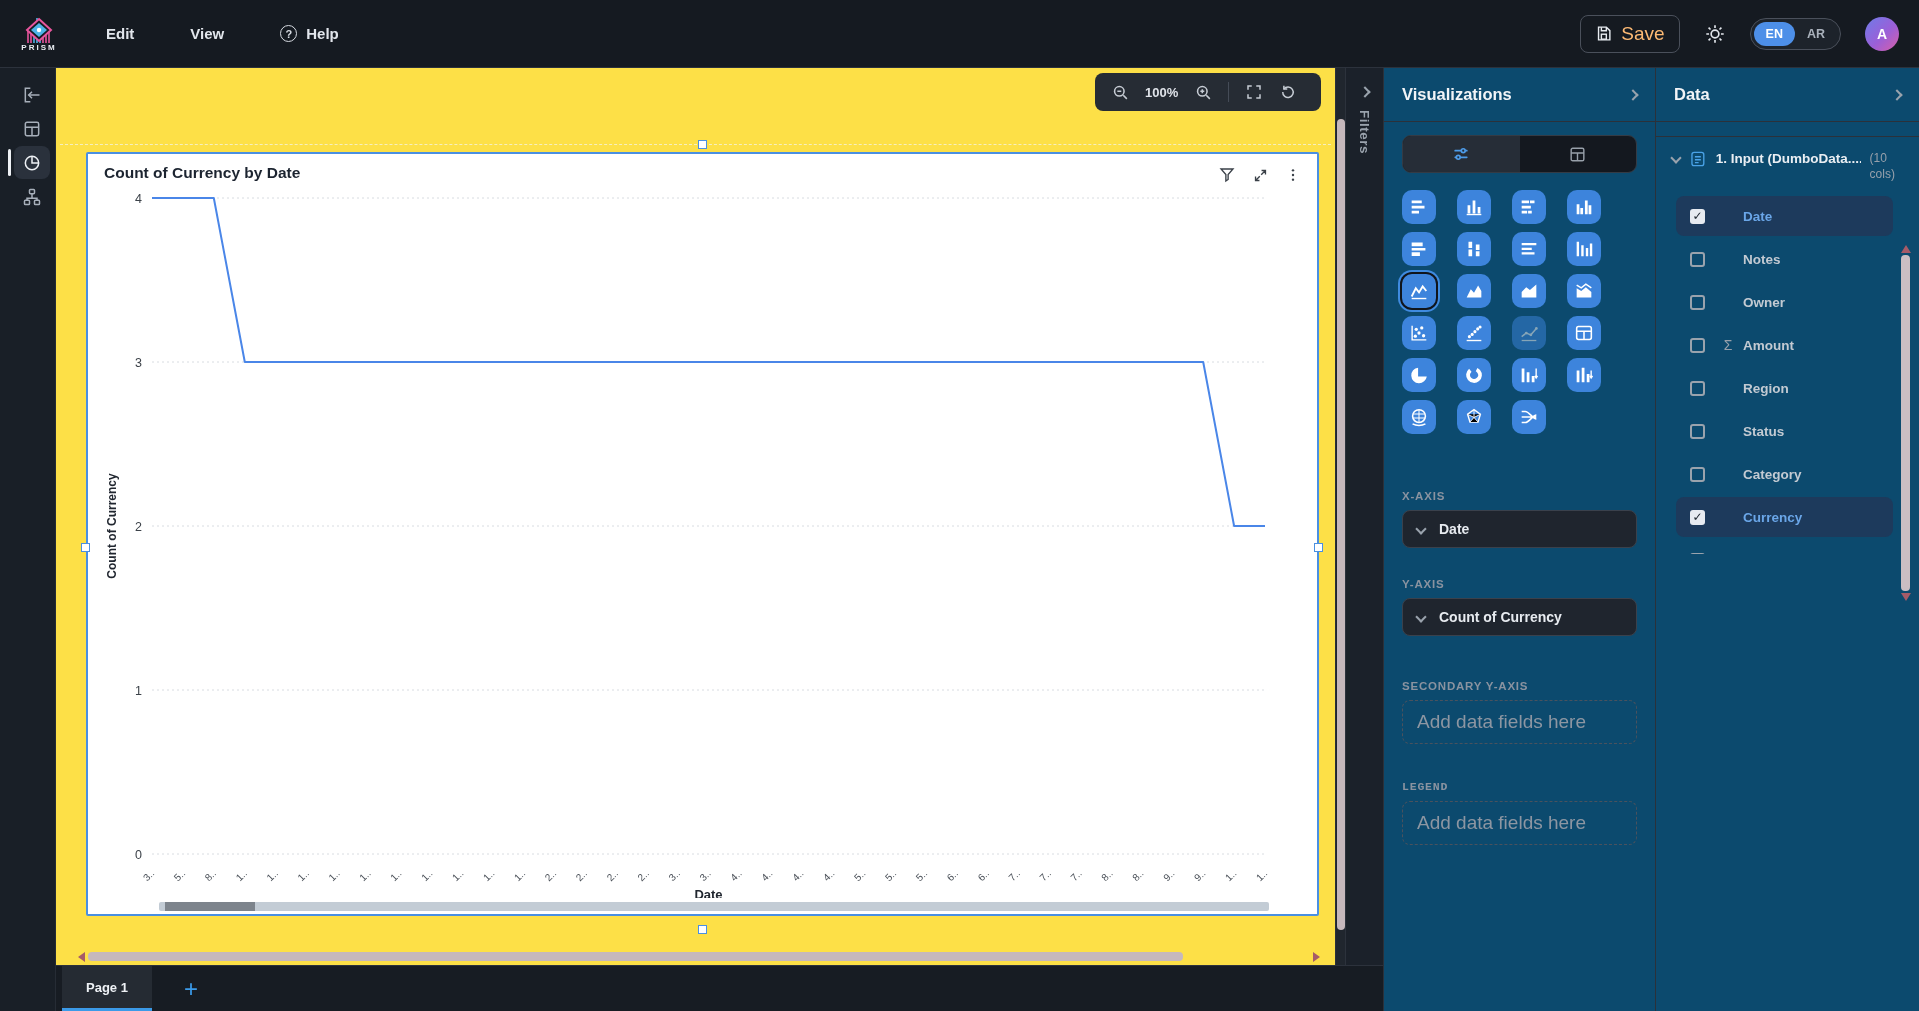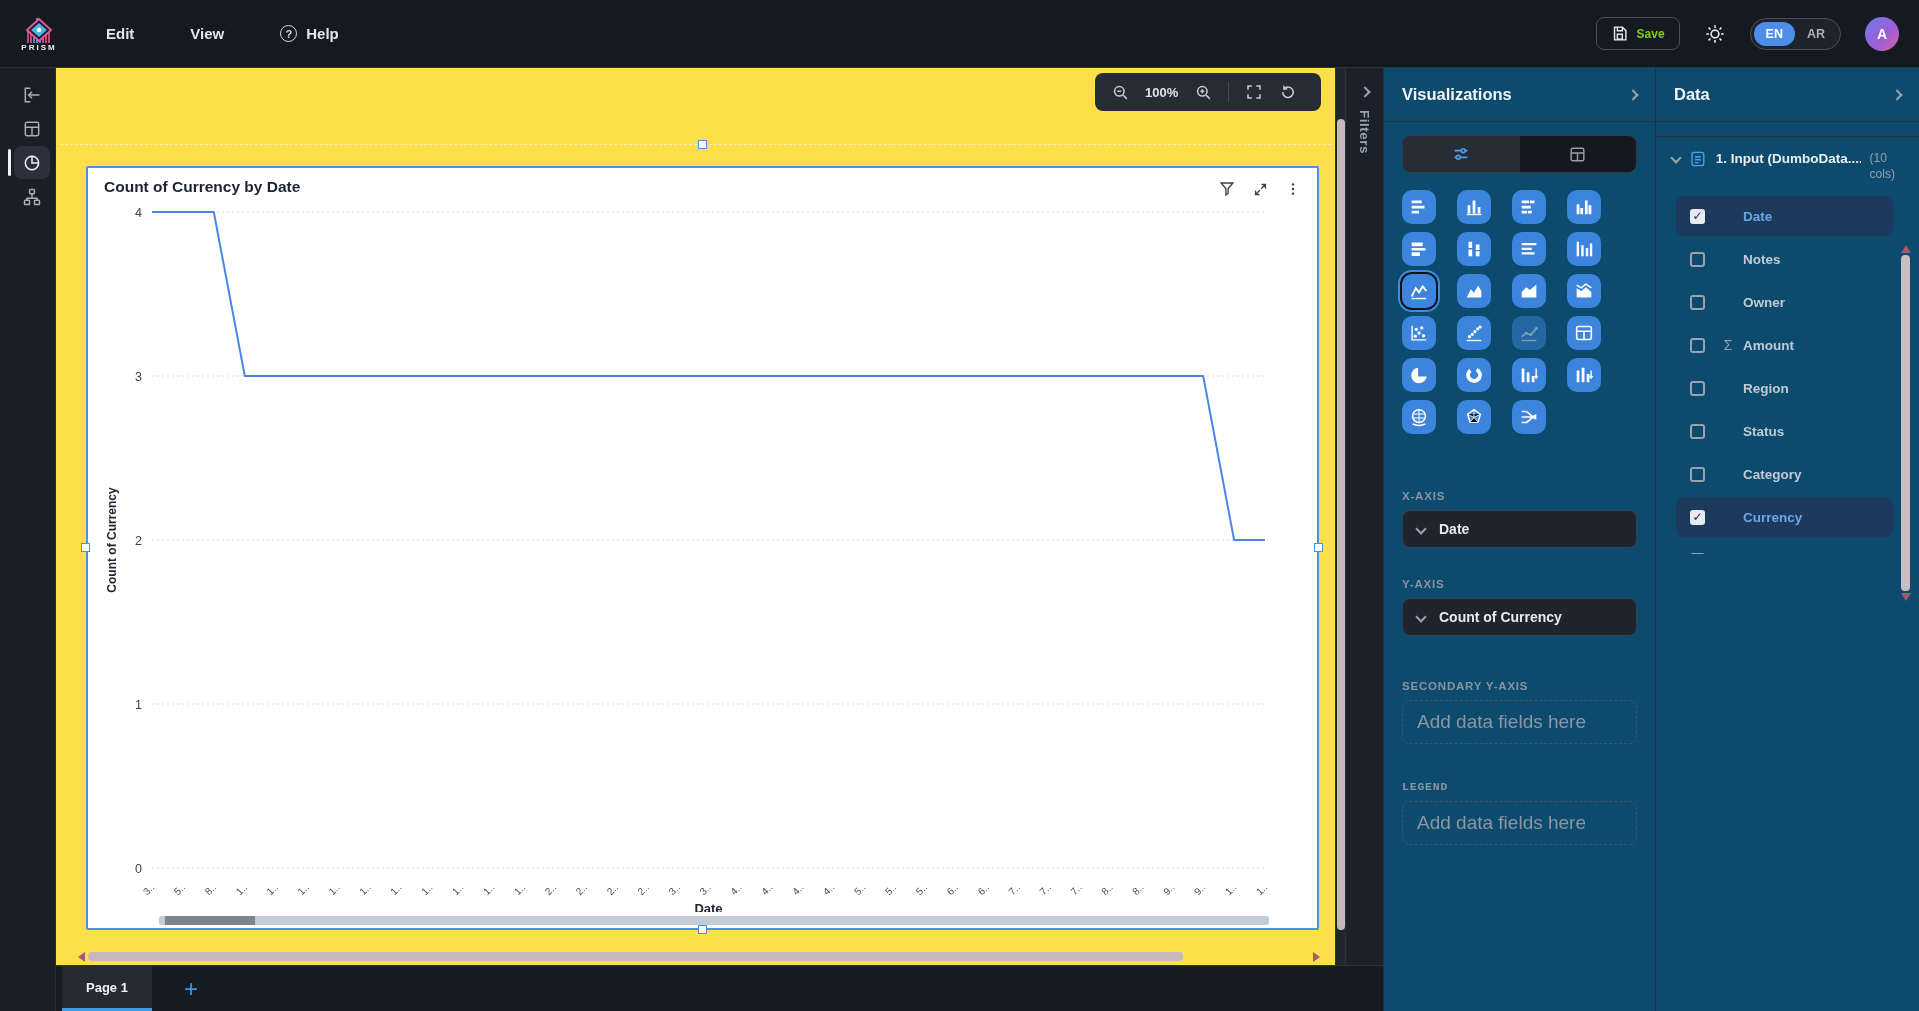--- a/index.html
+++ b/index.html
@@ -17,21 +17,21 @@
     background:#151a21; border-bottom:1px solid #2c323c; display:flex; align-items:center; padding:0 20px; z-index:30; }
   .logo { display:flex; flex-direction:column; align-items:center; margin-right:48px; }
   .logo-word { font-size:8px; letter-spacing:2px; color:#e8ecf1; font-weight:bold; margin-top:-2px; }
   .menu-item { font-size:15px; font-weight:600; color:#e2e6ec; margin-right:56px; cursor:default;
     display:flex; align-items:center; gap:9px; }
   .help-ring { width:17px; height:17px; border:1.6px solid #d7dbe2; border-radius:50%;
     display:flex; align-items:center; justify-content:center; font-size:11px; color:#d7dbe2; font-weight:bold; }
   .tb-right { margin-left:auto; display:flex; align-items:center; gap:24px; }
   .save-btn { display:flex; align-items:center; gap:9px; border:1px solid #4a505b; border-radius:8px;
     padding:7px 14px; background:transparent; }
-  .save-btn span { color:#84cc16; font-size:12px; font-weight:700; }
+  .save-btn span { color:#fdba74; font-size:19px; font-weight:400; }
   .lang-pill { display:flex; align-items:center; border:1px solid #4a505b; border-radius:999px;
     background:#1d232b; padding:3px; }
   .lang-seg { font-size:12.5px; font-weight:bold; padding:5px 12px; border-radius:999px; color:#aab2bc; }
   .lang-seg.active { background:#4d8fe8; color:#fff; }
   .avatar { width:34px; height:34px; border-radius:50%;
     background:linear-gradient(135deg,#6e7ce8 0%,#9b5fd8 55%,#d95fa8 100%);
     display:flex; align-items:center; justify-content:center; font-weight:bold; font-size:14px; color:#fff; }
 
   
   .app-row { position:absolute; top:68px; left:0; width:1919px; height:943px; display:flex; }
@@ -55,21 +55,21 @@
     border-radius:8px; display:flex; align-items:center; padding:0 10px; gap:4px; }
   .ztool-btn { width:30px; height:30px; display:flex; align-items:center; justify-content:center; }
   .zoom-label { font-size:13px; font-weight:600; color:#dfe3e9; padding:0 6px; }
   .vdiv { width:1px; height:20px; background:#454c57; margin:0 6px; }
 
   .dashed-guide { position:absolute; top:76px; left:4px; right:4px; height:0;
     border-top:1.5px dashed rgba(240,243,247,.7); }
   .handle { position:absolute; width:9px; height:9px; background:#fff; border:1.5px solid #4a90e2; z-index:6; }
 
   
-  .chart-card { position:absolute; left:30px; top:98px; width:1233px; height:764px; background:#fff;
+  .chart-card { position:absolute; left:30px; top:84px; width:1233px; height:764px; background:#fff;
     border:2px solid #4a90e2; border-radius:2px; }
   .card-head { display:flex; justify-content:space-between; align-items:flex-start; padding:10px 16px 0 16px; }
   .card-title { font-size:15.5px; font-weight:bold; color:#1c2430; }
   .card-actions { display:flex; align-items:center; gap:16px; margin-top:2px; }
   .chart-holder { position:absolute; left:0; top:30px; width:1229px; height:714px; }
   .card-scroll { position:absolute; left:71px; top:748px; width:1110px; height:9px; background:#c3ccd5; border-radius:2px; }
   .card-scroll .thumb { position:absolute; left:6px; top:0; width:90px; height:9px; background:#7d848c; }
 
   
   .v-scroll { width:10px; flex:none; background:#20262e; position:relative; border-left:1px solid #2a303a; }

